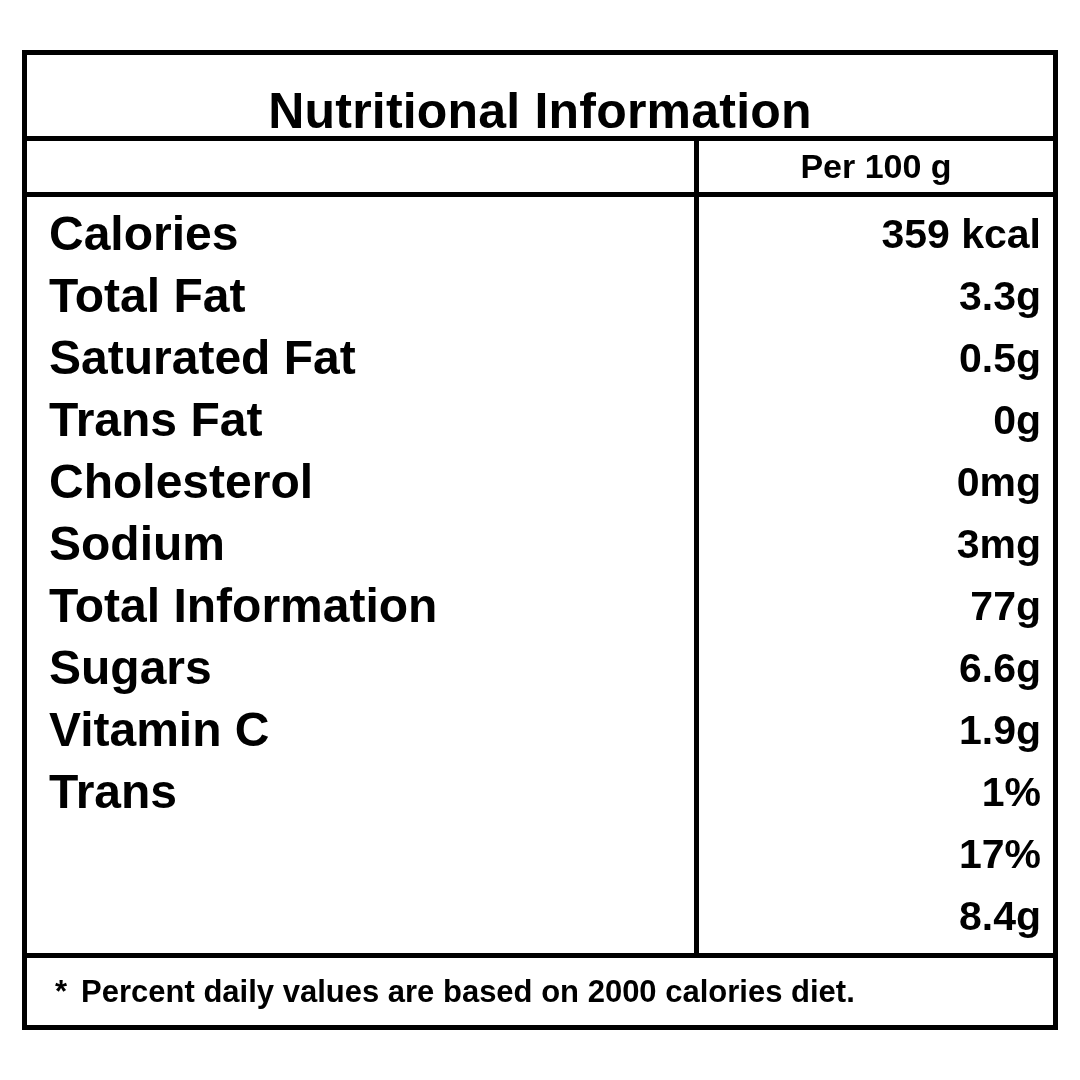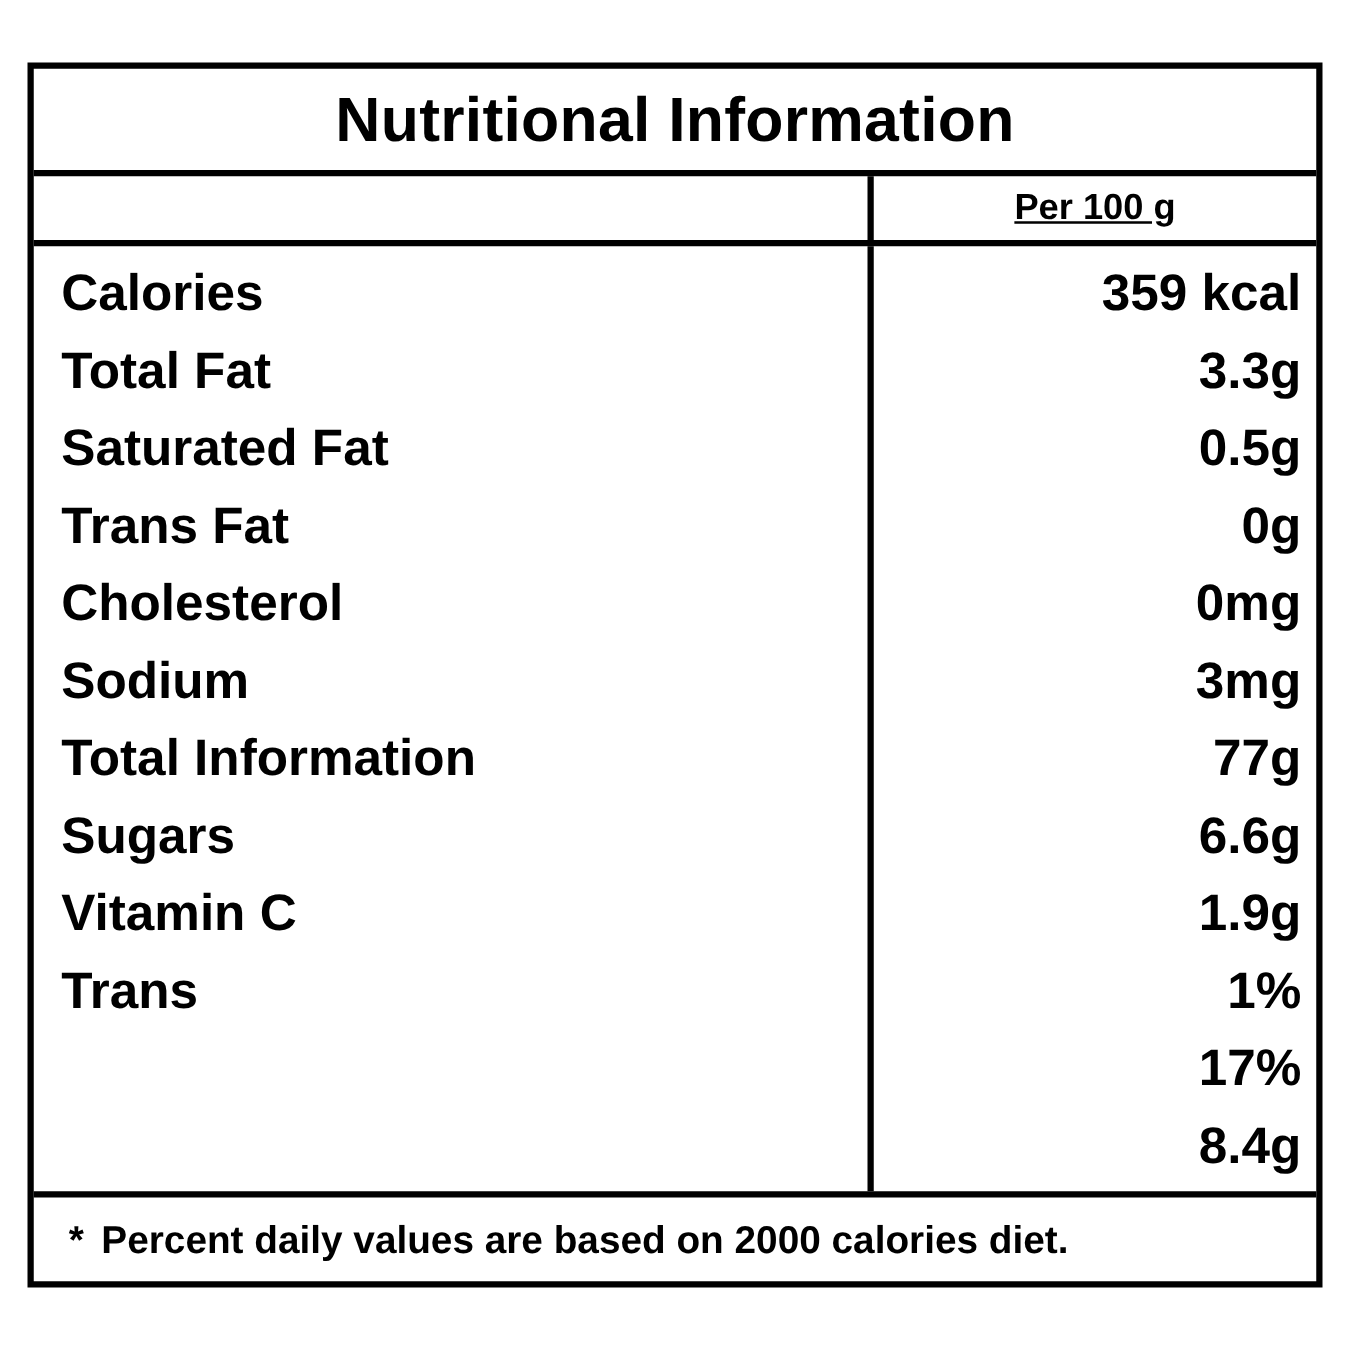--- a/index.html
+++ b/index.html
@@ -18,21 +18,21 @@
     height: 980px;
     border: 5px solid #000000;
     background: #ffffff;
     display: flex;
     flex-direction: column;
   }
   .title-row {
     height: 86px;
     border-bottom: 5px solid #000000;
     display: flex;
-    align-items: center;
+    align-items: flex-end;
     justify-content: center;
   }
   .title {
     font-size: 50px;
     font-weight: bold;
     letter-spacing: 0.2px;
     line-height: 1;
   }
   .head-row {
     height: 56px;
@@ -41,23 +41,22 @@
   }
   .head-left {
     width: 672px;
     border-right: 5px solid #000000;
   }
   .head-right {
     flex: 1;
     display: flex;
     align-items: center;
     justify-content: center;
-    font-size: 29px;
+    font-size: 34px;
     font-weight: bold;
-    text-decoration: underline;
   }
   .body {
     flex: 1;
     display: flex;
   }
   .col-labels {
     width: 672px;
     border-right: 5px solid #000000;
     padding: 6px 0 0 22px;
     display: flex;
@@ -66,21 +65,21 @@
   .col-values {
     flex: 1;
     padding: 6px 12px 0 0;
     display: flex;
     flex-direction: column;
     align-items: flex-end;
   }
   .label, .value {
     height: 62px;
     line-height: 62px;
-    font-size: 41px;
+    font-size: 48px;
     font-weight: bold;
     white-space: nowrap;
   }
   .value { font-size: 41px; }
   .footer {
     height: 72px;
     border-top: 5px solid #000000;
     display: flex;
     align-items: center;
     padding-left: 28px;

